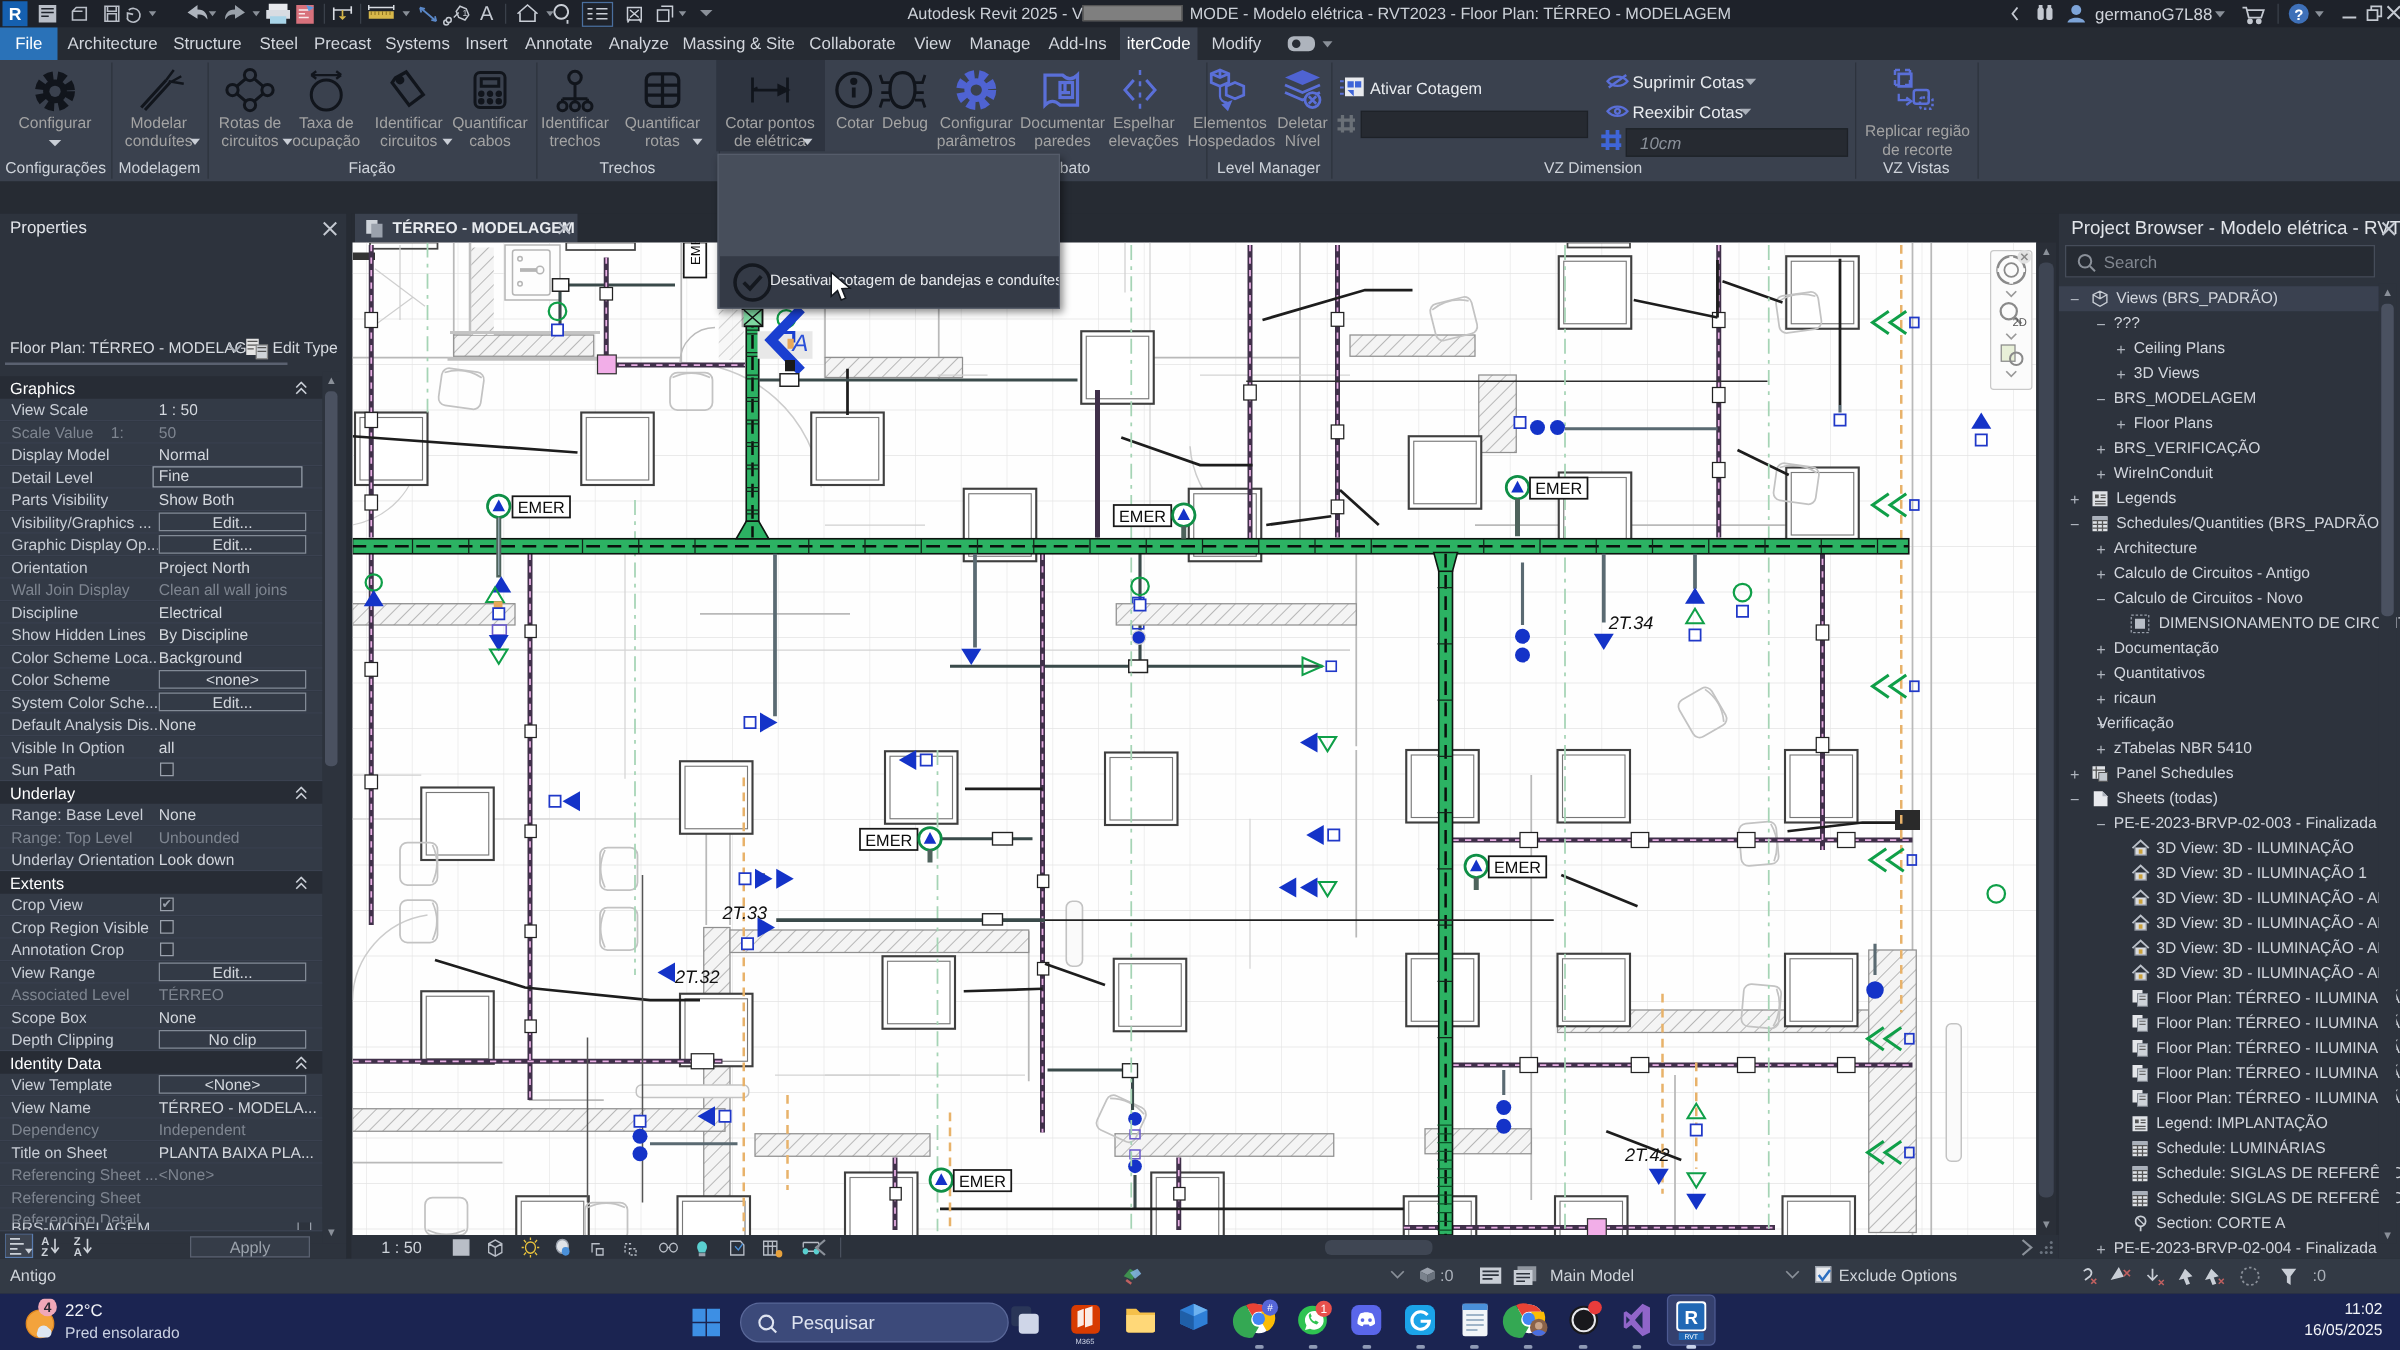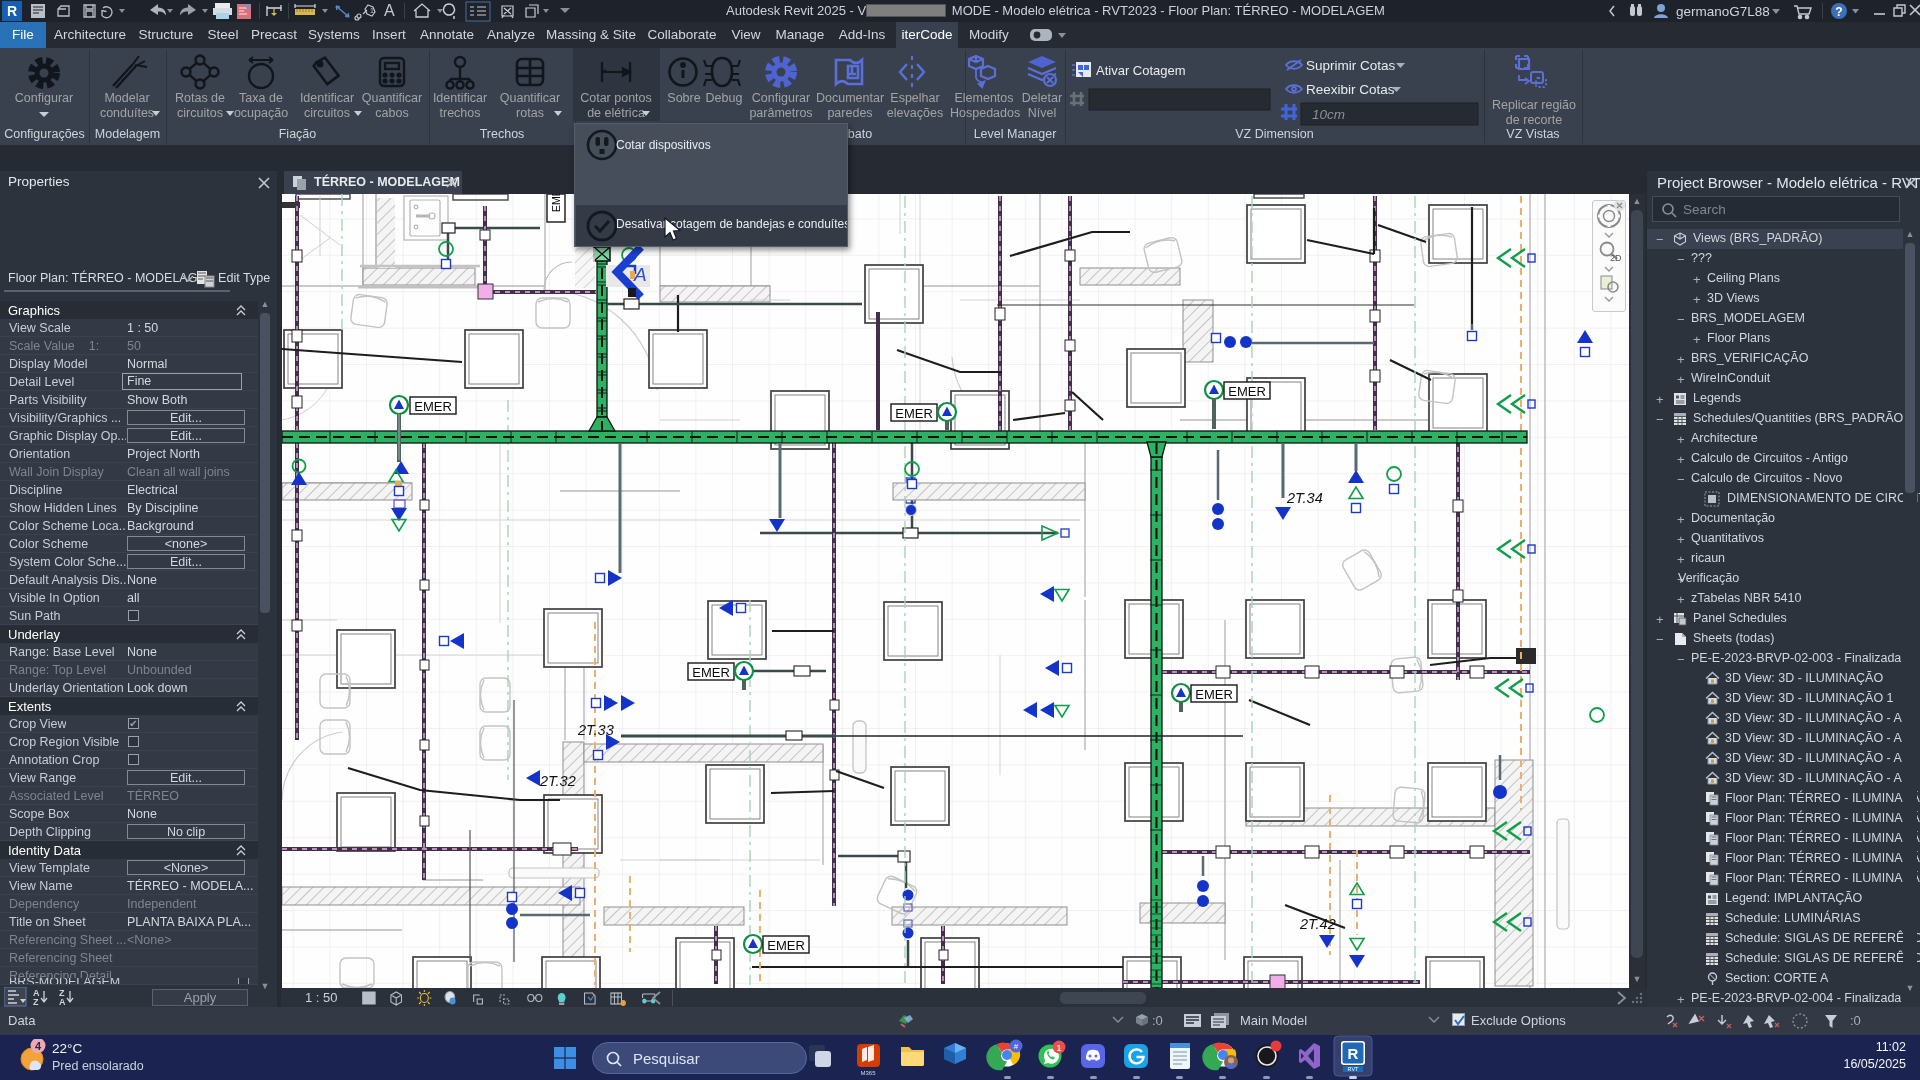--- a/index.html
+++ b/index.html
@@ -311,21 +311,21 @@
 </svg>
 <div class="rlbl" style="left:9px;top:43px;width:70px">Configurar</div>
 <div class="rlbl" style="left:92px;top:43px;width:70px">Modelar<br>conduítes</div>
 <div class="rlbl" style="left:165px;top:43px;width:70px">Rotas de<br>circuitos</div>
 <div class="rlbl" style="left:226px;top:43px;width:70px">Taxa de<br>ocupação</div>
 <div class="rlbl" style="left:290px;top:43px;width:74px">Identificar<br>circuitos</div>
 <div class="rlbl" style="left:352px;top:43px;width:80px">Quantificar<br>cabos</div>
 <div class="rlbl" style="left:423px;top:43px;width:74px">Identificar<br>trechos</div>
 <div class="rlbl" style="left:490px;top:43px;width:80px">Quantificar<br>rotas</div>
 <div class="rlbl" style="left:573px;top:43px;width:86px">Cotar pontos<br>de elétrica</div>
-<div class="rlbl" style="left:665px;top:43px;width:38px">Sobre</div>
+<div class="rlbl" style="left:665px;top:43px;width:38px">Cotar</div>
 <div class="rlbl" style="left:704px;top:43px;width:40px">Debug</div>
 <div class="rlbl" style="left:744px;top:43px;width:74px">Configurar<br>parâmetros</div>
 <div class="rlbl" style="left:806px;top:43px;width:88px">Documentar<br>paredes</div>
 <div class="rlbl" style="left:884px;top:43px;width:62px">Espelhar<br>elevações</div>
 <div class="rlbl" style="left:950px;top:43px;width:68px">Elementos<br>Hospedados</div>
 <div class="rlbl" style="left:1016px;top:43px;width:52px">Deletar<br>Nível</div>
 <div class="rlbl" style="left:1486px;top:50px;width:96px">Replicar região<br>de recorte</div>
 <svg class="abs" style="left:150px;top:62px" width="12" height="8">
       <path d="M2 1l8 0-4 5z" fill="#c9ced6"></path>
     </svg>
@@ -336,29 +336,20 @@
       <path d="M2 1l8 0-4 5z" fill="#c9ced6"></path>
     </svg>
 <svg class="abs" style="left:552px;top:62px" width="12" height="8">
       <path d="M2 1l8 0-4 5z" fill="#c9ced6"></path>
     </svg>
 <svg class="abs" style="left:640px;top:62px" width="12" height="8">
       <path d="M2 1l8 0-4 5z" fill="#c9ced6"></path>
     </svg>
 </div>
 <div id="dropdown">
-<div class="ddrow" style="top:1px">
-  <svg class="ddico" viewBox="0 0 34 34">
-    <circle cx="17" cy="17" r="14" stroke="#14181f" stroke-width="2.6" fill="none"></circle>
-    <rect x="10.5" y="9" width="4.5" height="9" rx="2" fill="#14181f"></rect>
-    <rect x="19" y="9" width="4.5" height="9" rx="2" fill="#14181f"></rect>
-    <path d="M14.5 21 h5 v5 h-5z" fill="#14181f"></path>
-  </svg>
-  <div class="ddtxt">Cotar dispositivos</div>
-</div>
 <div class="ddrow" style="top:81px;background:#343a46;height:42px">
   <svg class="ddico" style="top:4px" viewBox="0 0 34 34">
     <circle cx="17" cy="17" r="14" stroke="#14181f" stroke-width="2.8" fill="none"></circle>
     <path d="M10 17 l5 5 9 -10" stroke="#14181f" stroke-width="3" fill="none"></path>
   </svg>
   <div class="ddtxt" style="top:12px">Desativar cotagem de bandejas e conduítes</div>
 </div>
 <svg class="abs" style="left:88px;top:93px;z-index:60" width="22" height="26" viewBox="0 0 22 26">
   <path d="M2 1 L2 20 L7 15.5 L10 23 L13.5 21.5 L10.5 14 L17 13.5 Z" fill="#fff" stroke="#14181f" stroke-width="1.2"></path>
 </svg>
@@ -1324,21 +1315,21 @@
 <div class="trow" style="top:818px">
       <span class="ex" style="left:30px">+</span>
       <span class="tl" style="left:44px">PE-E-2023-BRVP-02-004 - Finalizada</span>
     </div>
 <div class="abs" style="left:256px;top:56px;width:14px;height:768px;background:#2d333d"></div>
 <div class="abs" style="left:257px;top:58px;width:12px;height:12px;color:#8a9099;font-size:9px;text-align:center">▲</div>
 <div class="abs" style="left:258px;top:72px;width:10px;height:250px;background:#4a5160;border-radius:4px"></div>
 <div class="abs" style="left:257px;top:812px;width:12px;height:12px;color:#8a9099;font-size:9px;text-align:center">▼</div>
 </div>
 <div id="statusbar">
-<div class="abs" style="left:8px;top:6px">Data</div>
+<div class="abs" style="left:8px;top:6px">Antigo</div>
 <svg class="abs" style="left:895px;top:5px" width="20" height="18" viewBox="0 0 20 18">
   <path d="M4 9l5-6 5 3-3 6z" fill="#3f8f4f"></path>
       <path d="M9 6l6-3 3 4-5 4z" fill="#7fb2dd" opacity=".9"></path>
       <path d="M6 12l4 3" stroke="#c06060" stroke-width="2"></path>
 </svg>
 <svg class="abs" style="left:1112px;top:9px" width="12" height="8">
       <path d="M1 1l5 5 5-5" stroke="#8a9099" stroke-width="1.4" fill="none"></path>
     </svg>
 <svg class="abs" style="left:1133px;top:5px" width="20" height="18" viewBox="0 0 20 18">
   <path d="M3 5l6-3 6 3-6 3z" fill="#9aa1ac"></path>

